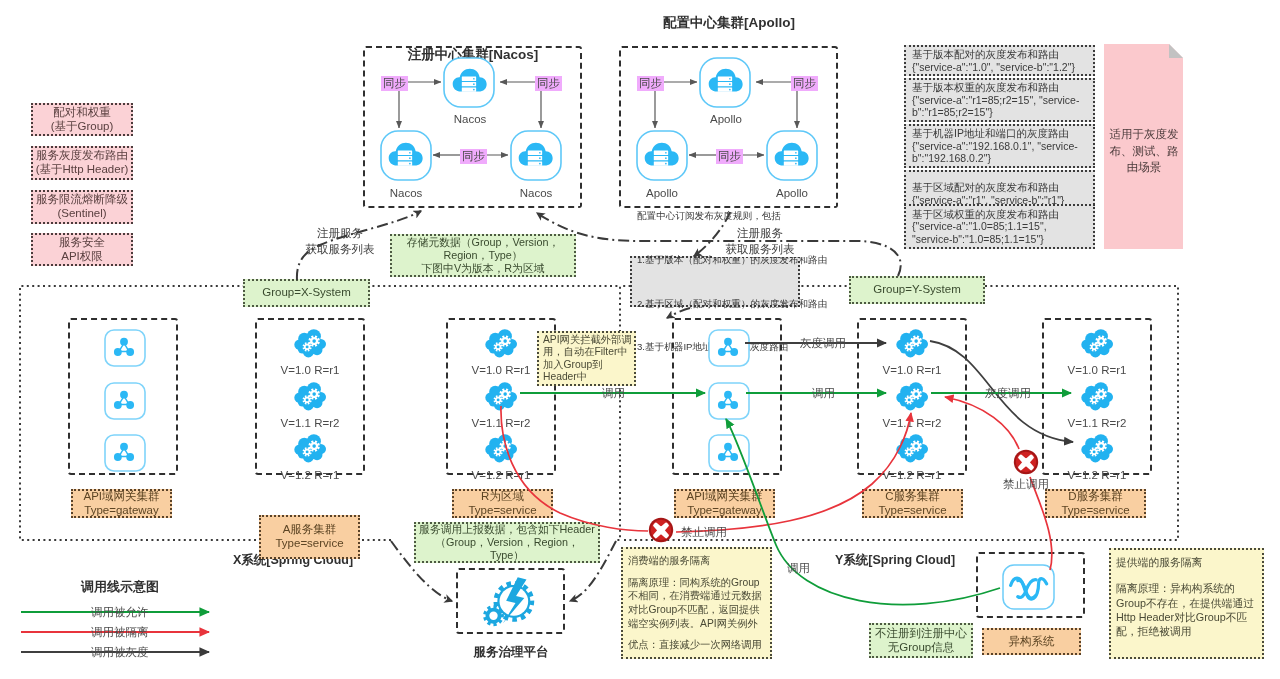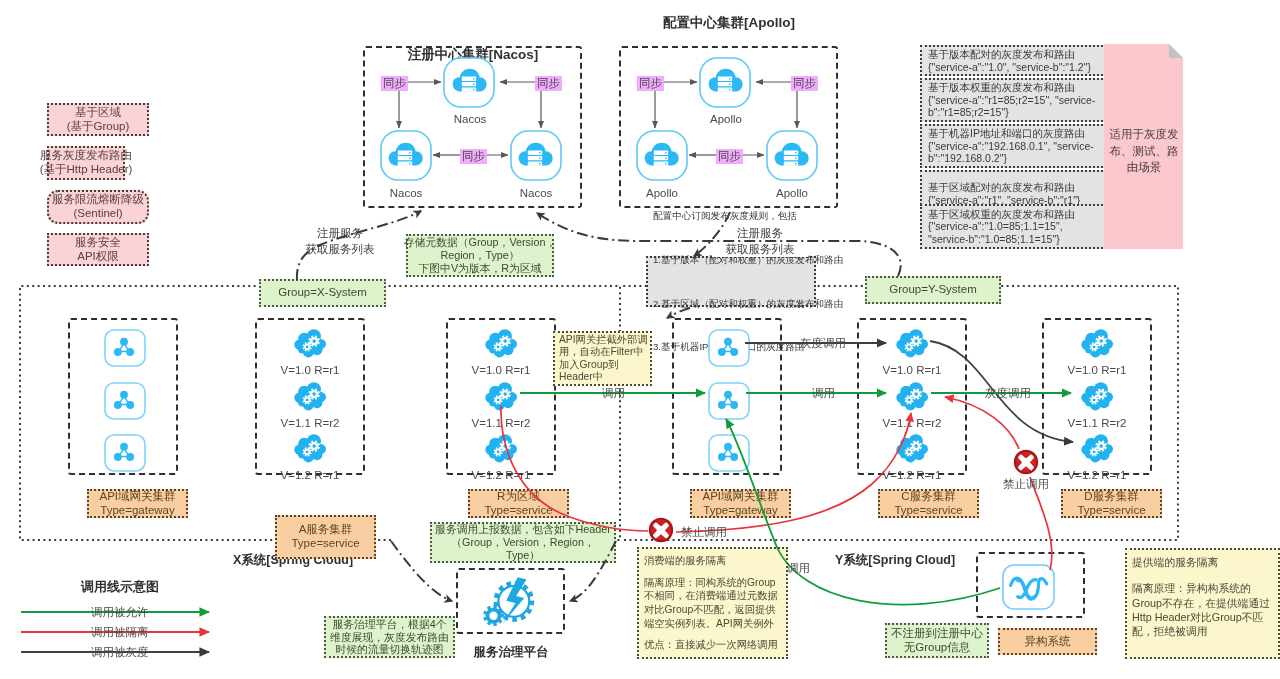--- a/index.html
+++ b/index.html
@@ -6,21 +6,21 @@
   html,body{margin:0;padding:0;background:#ffffff;}
   body{width:1280px;height:679px;overflow:hidden;
        font-family:"Liberation Sans",sans-serif;color:#404040;}
   #stage{position:relative;width:1280px;height:679px;background:#fff;}
   .abs{position:absolute;box-sizing:border-box;}
   svg.layer{position:absolute;left:0;top:0;width:1280px;height:679px;pointer-events:none;overflow:visible;}
 
   
   .box{position:absolute;box-sizing:border-box;display:flex;flex-direction:column;
        align-items:center;justify-content:center;text-align:center;
-       line-height:1.18;white-space:nowrap;margin-left:16px;}
+       line-height:1.18;white-space:nowrap;}
   .pink{background:#fbd2d6;border:2px dotted #4a3b3b;color:#5a4040;font-size:11.5px;}
   .green{background:#ddf3cc;border:2px dotted #4d5a42;color:#394a2e;font-size:11.5px;}
   .grey{background:#e3e3e3;border:2px dotted #3b3b3b;color:#3a3a3a;font-size:10.5px;
         align-items:flex-start;text-align:left;justify-content:center;}
   .yellow{background:#fbf6cb;border:2px dotted #4a4a3a;color:#4a4a36;font-size:11.5px;
           align-items:flex-start;text-align:left;}
   .orange{background:#f9d0a2;background:#f9cfa1;border:2px dotted #5a4228;color:#5d4524;font-size:11.5px;}
   .dashbox{border:2px dashed #2f2f2f;position:absolute;box-sizing:border-box;}
   .lbl{position:absolute;white-space:nowrap;font-size:11.5px;color:#4a4a4a;}
   .ttl{position:absolute;white-space:nowrap;font-weight:bold;color:#303030;}
@@ -106,28 +106,28 @@
         <g fill="none" stroke="#2bb8f5" stroke-width="8" stroke-linecap="round" stroke-linejoin="round">
           <path d="M4 46 C12 22 28 22 36 46 C44 70 48 82 58 80 C70 78 74 56 74 40 C75 26 85 24 94 42"></path>
           <path d="M22 34 C30 30 38 44 42 60 C46 76 56 84 66 72"></path>
           <path d="M68 32 C58 30 48 44 42 60 C38 72 30 80 22 74"></path>
         </g>
       </symbol>
     </defs>
   </svg>
 
   <div class="box pink" style="left:31px;top:103px;width:102px;height:33px;">
-    <div>基于区域</div>
+    <div>配对和权重</div>
     <div>(基于Group)</div>
   </div>
-  <div class="box pink" style="left:31px;top:146px;width:78px;height:34px;">
+  <div class="box pink" style="left:31px;top:146px;width:102px;height:34px;">
     <div>服务灰度发布路由</div>
     <div>(基于Http Header)</div>
   </div>
-  <div class="box pink" style="left:31px;top:190px;width:102px;height:34px;border-radius:11px;">
+  <div class="box pink" style="left:31px;top:190px;width:102px;height:34px;">
     <div>服务限流熔断降级</div>
     <div>(Sentinel)</div>
   </div>
   <div class="box pink" style="left:31px;top:233px;width:102px;height:33px;">
     <div>服务安全</div>
     <div>API权限</div>
   </div>
 
   <div class="ttl" style="left:363px;top:14px;width:220px;text-align:center;font-size:13.5px;margin-top:32px;">注册中心集群[Nacos]</div>
   <div class="dashbox" style="left:363px;top:46px;width:219px;height:162px;border-radius:3px;"></div>
@@ -228,21 +228,21 @@
   <div class="ttl" style="left:193px;top:552px;width:200px;text-align:center;font-size:12.5px;">X系统[Spring Cloud]</div>
   <div class="ttl" style="left:795px;top:552px;width:200px;text-align:center;font-size:12.5px;">Y系统[Spring Cloud]</div>
 
   <div class="box green" style="left:243px;top:279px;width:127px;height:28px;">
     <div>Group=X-System</div>
   </div>
   <div class="box green" style="left:849px;top:276px;width:136px;height:28px;">
     <div>Group=Y-System</div>
   </div>
 
-  <div class="box green" style="left:390px;top:234px;width:148px;height:43px;font-size:10.8px;">
+  <div class="box green" style="left:390px;top:234px;width:186px;height:43px;font-size:10.8px;">
     <div>存储元数据（Group，Version，</div>
     <div>Region，Type）</div>
     <div>下图中V为版本，R为区域</div>
   </div>
 
   <div class="box grey" style="left:630px;top:256px;width:170px;height:51px;padding:2px 5px;line-height:1.22;font-size:9.6px;gap:32px;">
     <div>配置中心订阅发布灰度规则，包括</div>
     <div>1.基于版本（配对和权重）的灰度发布和路由</div>
     <div>2.基于区域（配对和权重）的灰度发布和路由</div>
     <div>3.基于机器IP地址和端口的灰度路由</div>
@@ -350,25 +350,20 @@
     <div>（Group，Version，Region，</div>
     <div>Type）</div>
   </div>
 
   <div class="dashbox" style="left:456px;top:568px;width:109px;height:66px;border-radius:3px;"></div>
   <svg class="layer" viewBox="0 0 1280 679">
     <use href="#ic-platform" x="480" y="575" width="60" height="55"></use>
   </svg>
   <div class="ttl" style="left:456px;top:644px;width:110px;text-align:center;font-size:12.5px;">服务治理平台</div>
 
-  <div class="box green" style="left:308px;top:616px;width:131px;height:42px;font-size:10.8px;">
-    <div>服务治理平台，根据4个</div>
-    <div>维度展现，灰度发布路由</div>
-    <div>时候的流量切换轨迹图</div>
-  </div>
 
   <div class="box yellow" style="left:1109px;top:548px;width:155px;height:111px;padding:5px 5px;line-height:1.32;justify-content:flex-start;font-size:10.8px;">
     <div>提供端的服务隔离</div>
     <div style="height:12px;"></div>
     <div>隔离原理：异构构系统的</div>
     <div>Group不存在，在提供端通过</div>
     <div>Http Header对比Group不匹</div>
     <div>配，拒绝被调用</div>
   </div>
 

